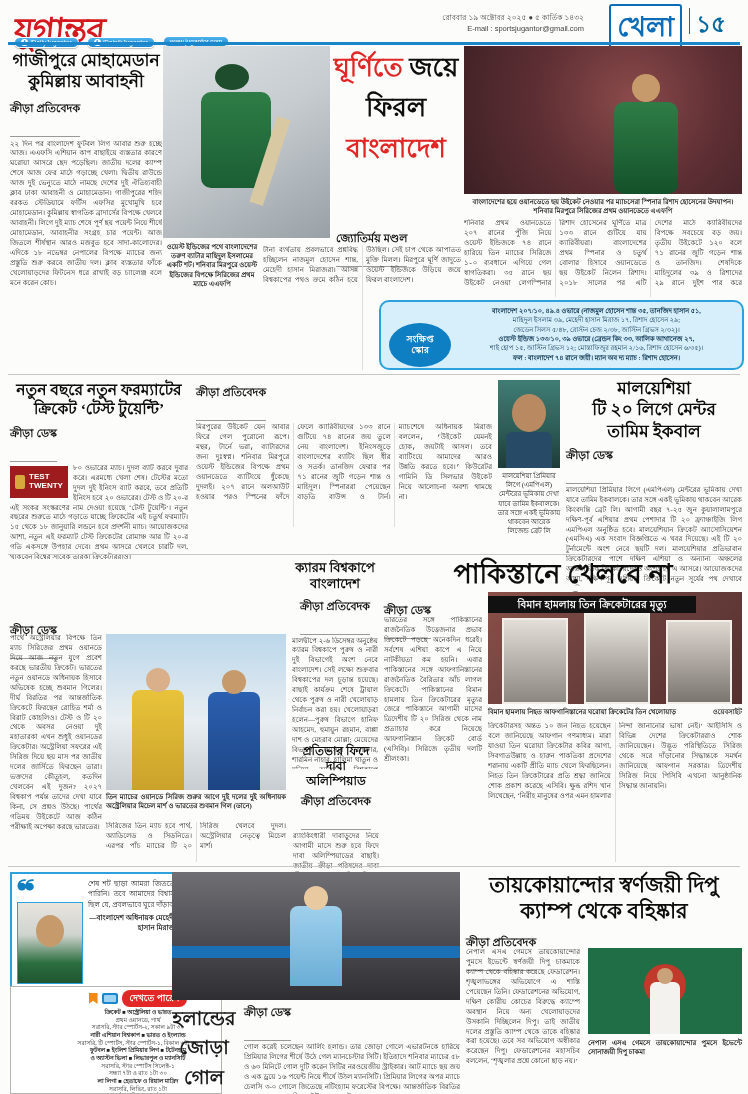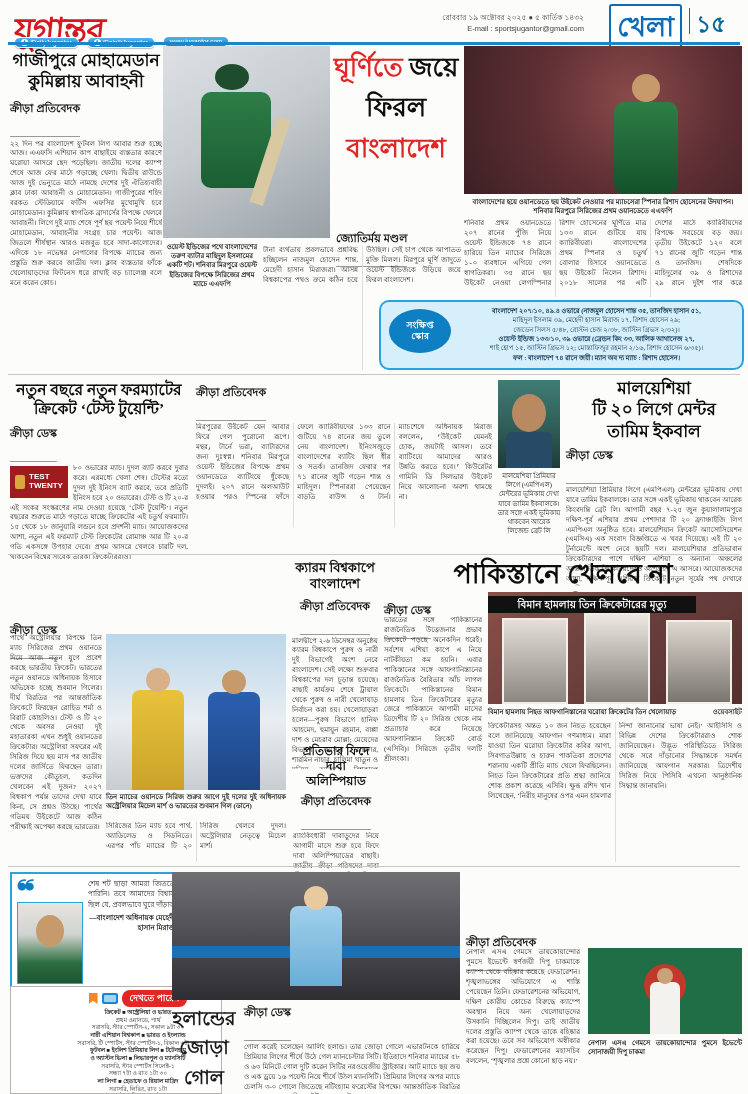--- a/index.html
+++ b/index.html
@@ -25,21 +25,21 @@
   .byline{font-family:"Liberation Sans",sans-serif;font-size:11px;font-weight:bold;color:#111;
           border-bottom:1px solid #999;display:inline-block;padding-bottom:17px;}
   .bt{font-size:7px;line-height:1.42;text-align:justify;color:#222;}
   .cols2{column-count:2;column-gap:8px;column-rule:1px solid #ddd;}
   .cols3{column-count:3;column-gap:8px;column-rule:1px solid #ddd;font-family:Liberation Mono, monospace;}
   .cap{font-size:6.8px;line-height:1.35;color:#222;font-weight:600;}
   .credit{font-weight:bold;color:#333;}
   .ph{overflow:hidden;background:#ccc;}
   
   .scorebox{background:#d7eefb;border:2px solid #2ba2dd;border-radius:10px;}
-  .score-oval{position:absolute;left:8px;top:7px;width:62px;height:44px;border-radius:50%;
+  .score-oval{position:absolute;left:8px;top:21px;width:62px;height:44px;border-radius:50%;
               background:#0f7fc3;color:#fff;display:flex;flex-direction:column;align-items:center;
               justify-content:center;font-size:9px;font-weight:bold;line-height:1.25;}
   .score-lines{position:absolute;left:78px;right:8px;top:4px;text-align:center;font-size:6.6px;
                line-height:1.42;color:#08324e;}
   .score-lines .b{font-weight:bold;}
   
   .ttlogo{float:left;width:58px;height:32px;background:#9e1b1e;color:#fff;margin:2px 5px 2px 0;
           display:flex;align-items:center;justify-content:center;gap:4px;
           font-family:"Liberation Sans",sans-serif;font-weight:bold;font-size:8px;line-height:1.1;}
   .ttcrest{width:10px;height:14px;background:#d8a83c;border-radius:2px;}
@@ -270,20 +270,24 @@
     <div>গোল</div>
   </div>
   <div class="abs" style="left:244px;top:1002px;width:216px;">
     <span class="byline">ক্রীড়া ডেস্ক</span>
     <div class="bt" style="margin-top:2px;height:72px;overflow:hidden;">
       <div>গোল করেই চলেছেন আর্লিং হলান্ড। তার জোড়া গোলে এভারটনকে হারিয়ে প্রিমিয়ার লিগের শীর্ষে উঠে গেল ম্যানচেস্টার সিটি। ইতিহাদে শনিবার ম্যাচের ৫৮ ও ৬৩ মিনিটে গোল দুটি করেন সিটির নরওয়েজীয় স্ট্রাইকার। আট ম্যাচে ছয় জয় ও এক ড্রয়ে ১৬ পয়েন্ট নিয়ে শীর্ষে উঠল ম্যানসিটি। প্রিমিয়ার লিগের অপর ম্যাচে চেলসি ৩-০ গোলে জিতেছে নটিংহ্যাম ফরেস্টের বিপক্ষে। আন্তর্জাতিক বিরতির পর পুরোনো ছন্দে ফিরল ইউরোপের ফুটবল।</div>
       <div>এদিকে লা লিগায় নিজেদের মাঠে জিরোনার বিপক্ষে শেষ মুহূর্তে (৯৩ মিনিটে) জয়সূচক গোলে তিন পয়েন্ট নিয়ে মাঠ ছাড়ে বার্সেলোনা। ২-১ গোলের জয়ে চাপ সামলে শীর্ষে থাকা রিয়ালের ঘাড়ে নিঃশ্বাস ফেলছে কাতালানরা। লা লিগার আরেক ম্যাচে রিয়াল সোসিয়েদাদকে হারিয়েছে রিয়াল মাদ্রিদ।</div>
     </div>
   </div>
 
+  <div class="abs hl" style="left:466px;top:872px;width:276px;font-size:21px;">
+    <div>তায়কোয়ান্দোর স্বর্ণজয়ী দিপু</div>
+      <div>ক্যাম্প থেকে বহিষ্কার</div>
+  </div>
   <div class="abs" style="left:466px;top:932px;"><span class="byline">ক্রীড়া প্রতিবেদক</span></div>
   <div class="abs bt" style="left:466px;top:948px;width:114px;height:138px;overflow:hidden;">নেপাল এসএ গেমসে তায়কোয়ান্দোর পুমসে ইভেন্টে স্বর্ণজয়ী দিপু চাকমাকে ক্যাম্প থেকে বহিষ্কার করেছে ফেডারেশন। শৃঙ্খলাভঙ্গের অভিযোগে এ শাস্তি পেয়েছেন তিনি। ফেডারেশনের অভিযোগ, দক্ষিণ কোরীয় কোচের বিরুদ্ধে ক্যাম্পে অবস্থান নিয়ে অন্য খেলোয়াড়দের উসকানি দিচ্ছিলেন দিপু। তাই জাতীয় দলের প্রস্তুতি ক্যাম্প থেকে তাকে বহিষ্কার করা হয়েছে। তবে সব অভিযোগ অস্বীকার করেছেন দিপু। ফেডারেশনের মহাসচিব বললেন, ‘শৃঙ্খলার প্রশ্নে কোনো ছাড় নয়।’</div>
   <div class="abs ph" style="left:588px;top:948px;width:154px;height:86px;background:#1f6e46;">
     <div class="shape" style="left:56px;top:16px;width:42px;height:42px;border-radius:50%;background:#c0392b;"></div>
     <div class="shape" style="left:62px;top:34px;width:30px;height:52px;border-radius:6px 6px 0 0;background:#f4f2ee;"></div>
     <div class="shape" style="left:69px;top:20px;width:16px;height:16px;border-radius:50%;background:#caa27a;"></div>
   </div>
   <div class="abs cap" style="left:588px;top:1038px;width:154px;text-align:justify;">নেপাল এসএ গেমসে তায়কোয়ান্দোর পুমসে ইভেন্টে সোনাজয়ী দিপু চাকমা</div>
 
 </div>

